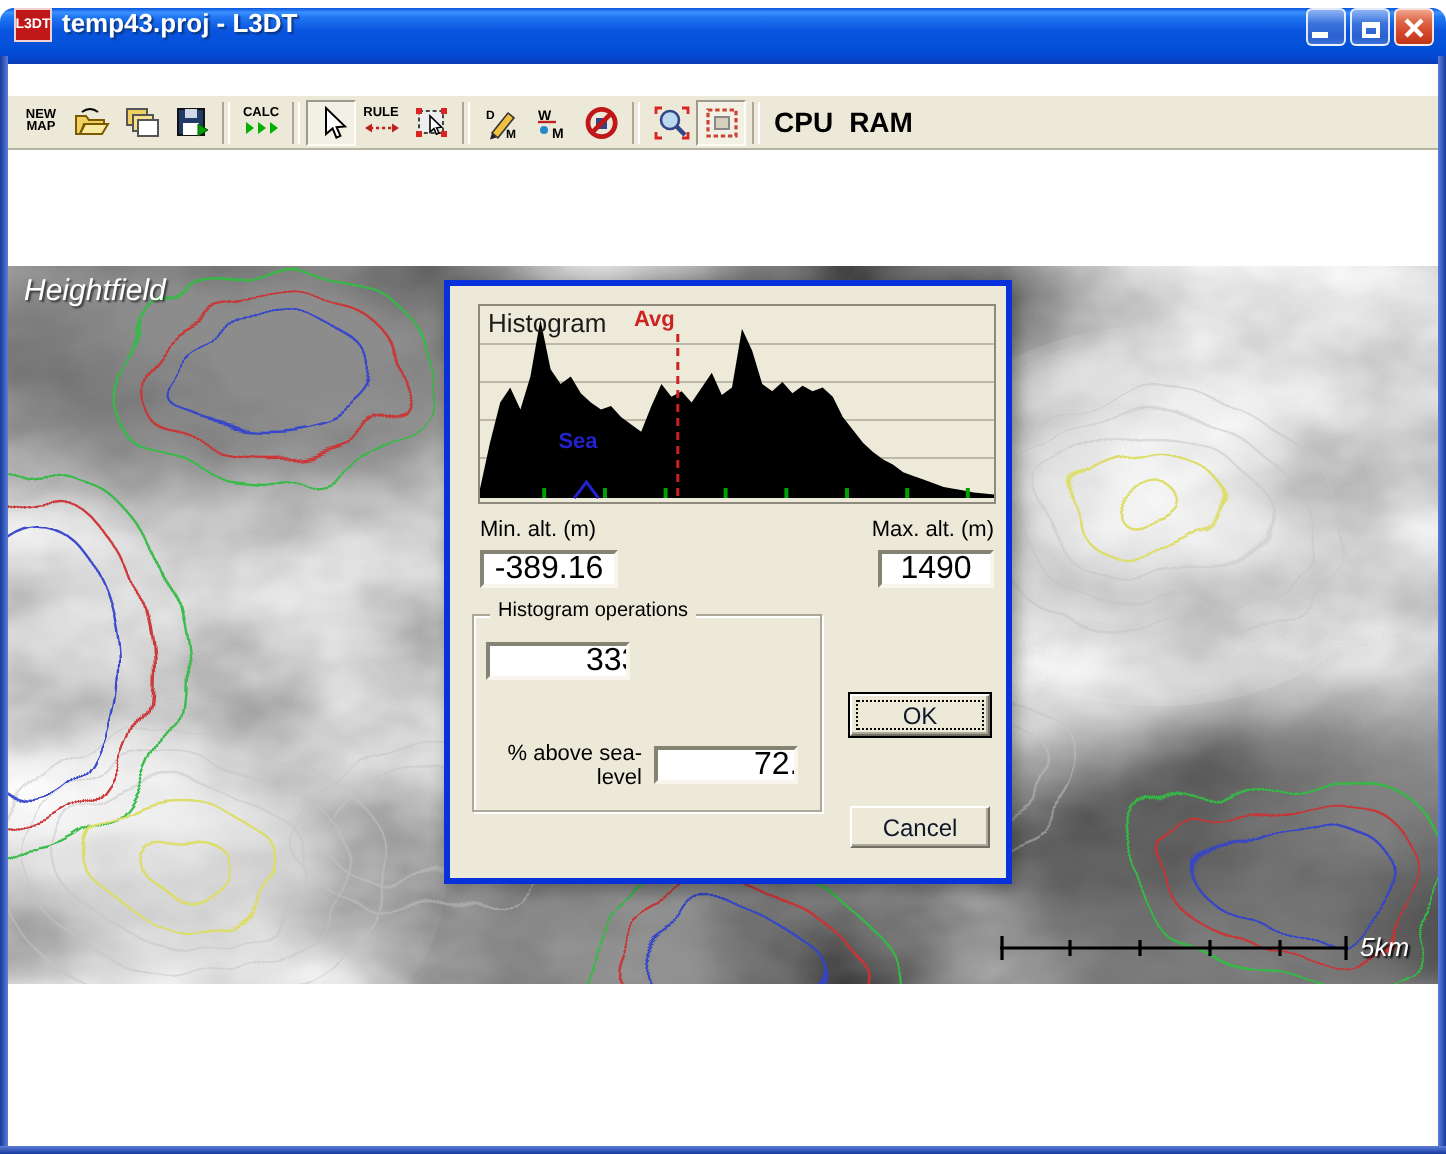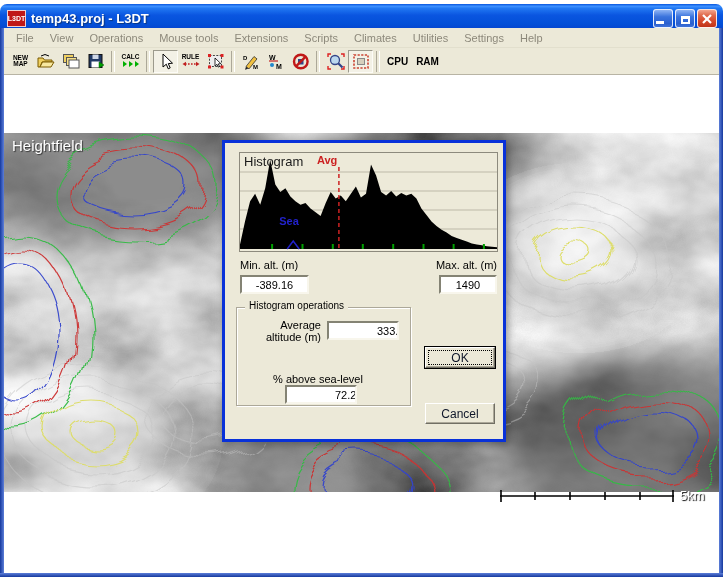--- a/index.html
+++ b/index.html
@@ -1,21 +1,21 @@
 <!DOCTYPE html>
 <html><head>
 <meta charset="utf-8">
 <style>
   html,body{margin:0;padding:0;background:#555;}
   #app{position:relative;width:723px;height:577px;overflow:hidden;
        font-family:"Liberation Sans",sans-serif;background:#fff;}
   
   .titlebar{position:absolute;left:0;top:4px;width:723px;height:28px;
     background:linear-gradient(180deg,#0855dd 0%,#3d91ff 8%,#2077f2 16%,#0a55e0 40%,#0350d8 70%,#0545cf 90%,#0a3bb0 100%);
-    border-radius:7px 7px 0 0;display:flex;align-items:center;}
+    border-radius:7px 7px 0 0;display:flex;align-items:flex-start;}
   .frame-left,.frame-right{position:absolute;top:28px;height:545px;width:4px;
     background:linear-gradient(90deg,#16399e,#5d7fd9);}
   .frame-left{left:0;}
   .frame-right{right:0;background:linear-gradient(90deg,#5d7fd9,#16399e);}
   .frame-bottom{position:absolute;left:0;top:573px;width:723px;height:4px;
     background:linear-gradient(180deg,#5d7fd9,#16399e);}
   .app-icon{width:17px;height:15px;margin:0 5px 0 7px;background:#c01818;border:1px solid #f0d0d0;
     color:#fff;font-size:7px;font-weight:bold;display:flex;align-items:center;justify-content:center;}
   .title-text{color:#fff;font-size:13px;font-weight:bold;text-shadow:1px 1px 1px #0a3580;flex:1;}
   .winbtn{width:20px;height:19px;border:1px solid rgba(255,255,255,.85);border-radius:3px;margin-left:2px;
@@ -30,26 +30,26 @@
     display:flex;align-items:center;padding-left:4px;box-sizing:border-box;border-bottom:1px solid #e2dfcd;}
   .menu-item{font-size:11px;color:#8d897b;padding:2px 8px;}
   
   .toolbar{position:absolute;left:4px;top:48px;width:715px;height:27px;background:#ece9d8;
     border-bottom:1px solid #b8b4a4;display:flex;align-items:center;padding-left:4px;box-sizing:border-box;}
   .tbtn{height:23px;min-width:25px;display:flex;flex-direction:column;align-items:center;justify-content:center;
     border:1px solid transparent;box-sizing:border-box;}
   .tbtn.pressed{border-color:#9c9a8c #fdfcf7 #fdfcf7 #9c9a8c;background:#f3f1e6;}
   .tbtn .tiny{font-size:6.5px;line-height:6.5px;font-weight:bold;color:#000;letter-spacing:0;}
   .tsep{width:2px;height:21px;margin:0 3px;border-left:1px solid #aca899;border-right:1px solid #fff;}
-  .tbtn.textbtn{font-size:10px;font-weight:bold;color:#000;padding:0 3px;}
+  .tbtn.textbtn{font-size:14px;font-weight:bold;color:#000;padding:0 3px;}
   
   .clientarea{position:absolute;left:4px;top:76px;width:715px;height:475px;background:#fff;}
-  .map{position:absolute;left:4px;top:133px;width:715px;height:359px;background:#a16207;}
+  .map{position:absolute;left:4px;top:133px;width:715px;height:359px;background:#a16207;font-style:italic;}
   .map-label{position:absolute;left:8px;top:4px;color:#fff;font-size:15px;text-shadow:1px 1px 1px rgba(0,0,0,.6);}
-  .scalebar{position:absolute;left:496px;top:352px;width:220px;height:20px;display:flex;align-items:center;text-align:right;}
+  .scalebar{position:absolute;left:496px;top:330px;width:220px;height:20px;display:flex;align-items:center;text-align:right;}
   .scalebar svg{display:block;}
   .scale-text{color:#fff;font-size:13px;margin-left:4px;text-shadow:1px 1px 1px #000;}
   
   .statusbar{position:absolute;left:4px;top:551px;width:715px;height:22px;background:#ece9d8;border-top:1px solid #f6f4ea;}
   .sb-ready{position:absolute;left:6px;top:4px;font-size:11px;color:#000;}
   .sb-panel{position:absolute;top:3px;height:15px;border:1px solid;border-color:#aca899 #fff #fff #aca899;
     font-size:11px;color:#000;padding:1px 4px 0 4px;box-sizing:border-box;}
   .sb-grip{position:absolute;right:2px;top:7px;width:13px;height:13px;}
   
   .dialog{position:absolute;left:222px;top:140px;width:284px;height:302px;box-sizing:border-box;
@@ -59,21 +59,21 @@
   .dlg-title{flex:1;color:#fff;font-size:12px;font-weight:bold;text-shadow:1px 1px 1px #0a3580;}
   .dlg-close{width:18px;height:17px;border:1px solid #fff;border-radius:3px;box-sizing:border-box;
     background:linear-gradient(160deg,#f2a08a 0%,#e0593a 45%,#cc3a1a 100%);display:flex;align-items:center;justify-content:center;}
   .dlg-body{position:relative;height:272px;}
   .plot{position:absolute;left:14px;top:9px;width:257px;height:98px;border:1px solid #8d8a7d;background:#edead9;box-sizing:content-box;}
   .plot-label{position:absolute;left:4px;top:1px;font-size:13px;color:#1a1a1a;}
   .avg-label{position:absolute;top:1px;font-size:11px;font-weight:bold;color:#cc2222;}
   .sea-label{position:absolute;top:62px;font-size:11px;font-weight:bold;color:#2222cc;}
   .fldlabel{position:absolute;font-size:11px;color:#000;}
   .field{position:absolute;height:19px;background:#fff;border:2px solid;border-color:#848374 #f8f6ec #f8f6ec #848374;
-    box-sizing:border-box;font-family:"Liberation Sans",sans-serif;font-size:11px;text-align:center;color:#000;padding:0;}
+    box-sizing:border-box;font-family:"Liberation Sans",sans-serif;font-size:16px;text-align:center;color:#000;padding:0;}
   .groupbox{position:absolute;left:11px;top:164px;width:175px;height:99px;box-sizing:border-box;
     border:1px solid #aca899;box-shadow:inset 1px 1px 0 #fff,1px 1px 0 #fff;}
   .group-legend{position:absolute;left:8px;top:-8px;background:#ece9d8;padding:0 4px;font-size:10px;color:#000;}
   .op-row{position:absolute;left:18px;width:156px;height:19px;display:flex;align-items:center;}
   .op-row .oplabel{flex:1;text-align:right;font-size:11px;color:#000;margin-right:6px;}
   .op-row .field{position:relative;width:72px;height:19px;flex:none;padding-left:48px;}
   .btn{position:absolute;left:200px;width:70px;height:21px;background:#ece9d8;color:#0f172a;
     border:1px solid;border-color:#fff #716f64 #716f64 #fff;box-shadow:inset -1px -1px 0 #aca899;
     font-family:"Liberation Sans",sans-serif;font-size:12px;box-sizing:border-box;}
   .btn.default{box-shadow:0 0 0 1px #000,inset -1px -1px 0 #aca899;}
@@ -97,32 +97,20 @@
       <svg width="12" height="12" viewBox="0 0 12 12" style="margin-bottom:2px;">
         <line x1="2" y1="2" x2="10" y2="10" stroke="#fff" stroke-width="2.2"></line>
         <line x1="10" y1="2" x2="2" y2="10" stroke="#fff" stroke-width="2.2"></line>
       </svg>
     </div>
   </div>
   <div class="frame-left"></div>
   <div class="frame-right"></div>
   <div class="frame-bottom"></div>
 
-  <div class="menubar">
-    <span class="menu-item">File</span>
-    <span class="menu-item">View</span>
-    <span class="menu-item">Operations</span>
-    <span class="menu-item">Mouse tools</span>
-    <span class="menu-item">Extensions</span>
-    <span class="menu-item">Scripts</span>
-    <span class="menu-item">Climates</span>
-    <span class="menu-item">Utilities</span>
-    <span class="menu-item">Settings</span>
-    <span class="menu-item">Help</span>
-  </div>
 
   <div class="toolbar">
     <div class="tbtn">
       <span class="tiny">NEW</span>
       <span class="tiny">MAP</span>
     </div>
     <div class="tbtn">
       <svg width="18" height="16" viewBox="0 0 18 16">
         <path d="M4 3 q4 -3 8 0" stroke="#000" fill="none" stroke-width="1"></path>
         <path d="M1 14 V5 h5 l1.5 2 H15 v2 H5 l-2 5 z" fill="#f0d060" stroke="#7a5a00" stroke-width="1"></path>
@@ -328,24 +316,23 @@
 
       <div class="fldlabel" style="left:15px;top:116px;">Min. alt. (m)</div>
       <div class="fldlabel" style="left:204px;top:116px;width:68px;text-align:right;">Max. alt. (m)</div>
       <input class="field" style="left: 15px; top: 132px; width: 69px;" value="-389.16">
       <input class="field" style="left: 214px; top: 132px; width: 58px;" value="1490">
 
       <div class="groupbox">
         <div class="group-legend">Histogram operations</div>
       </div>
       <div class="op-row" style="top:178px;">
-        <span class="oplabel">Average altitude (m)</span>
         <input class="field" value="333.91" style="">
       </div>
-      <div class="op-row" style="top:230px;flex-direction:column;">
+      <div class="op-row" style="top:230px;">
         <span class="oplabel">% above sea-level</span>
         <input class="field" value="72.26" style="">
       </div>
 
       <button class="btn default" style="top:204px;">OK</button>
       <button class="btn" style="top:232px;margin-top:28px;">Cancel</button>
     </div>
   </div>
 
 

